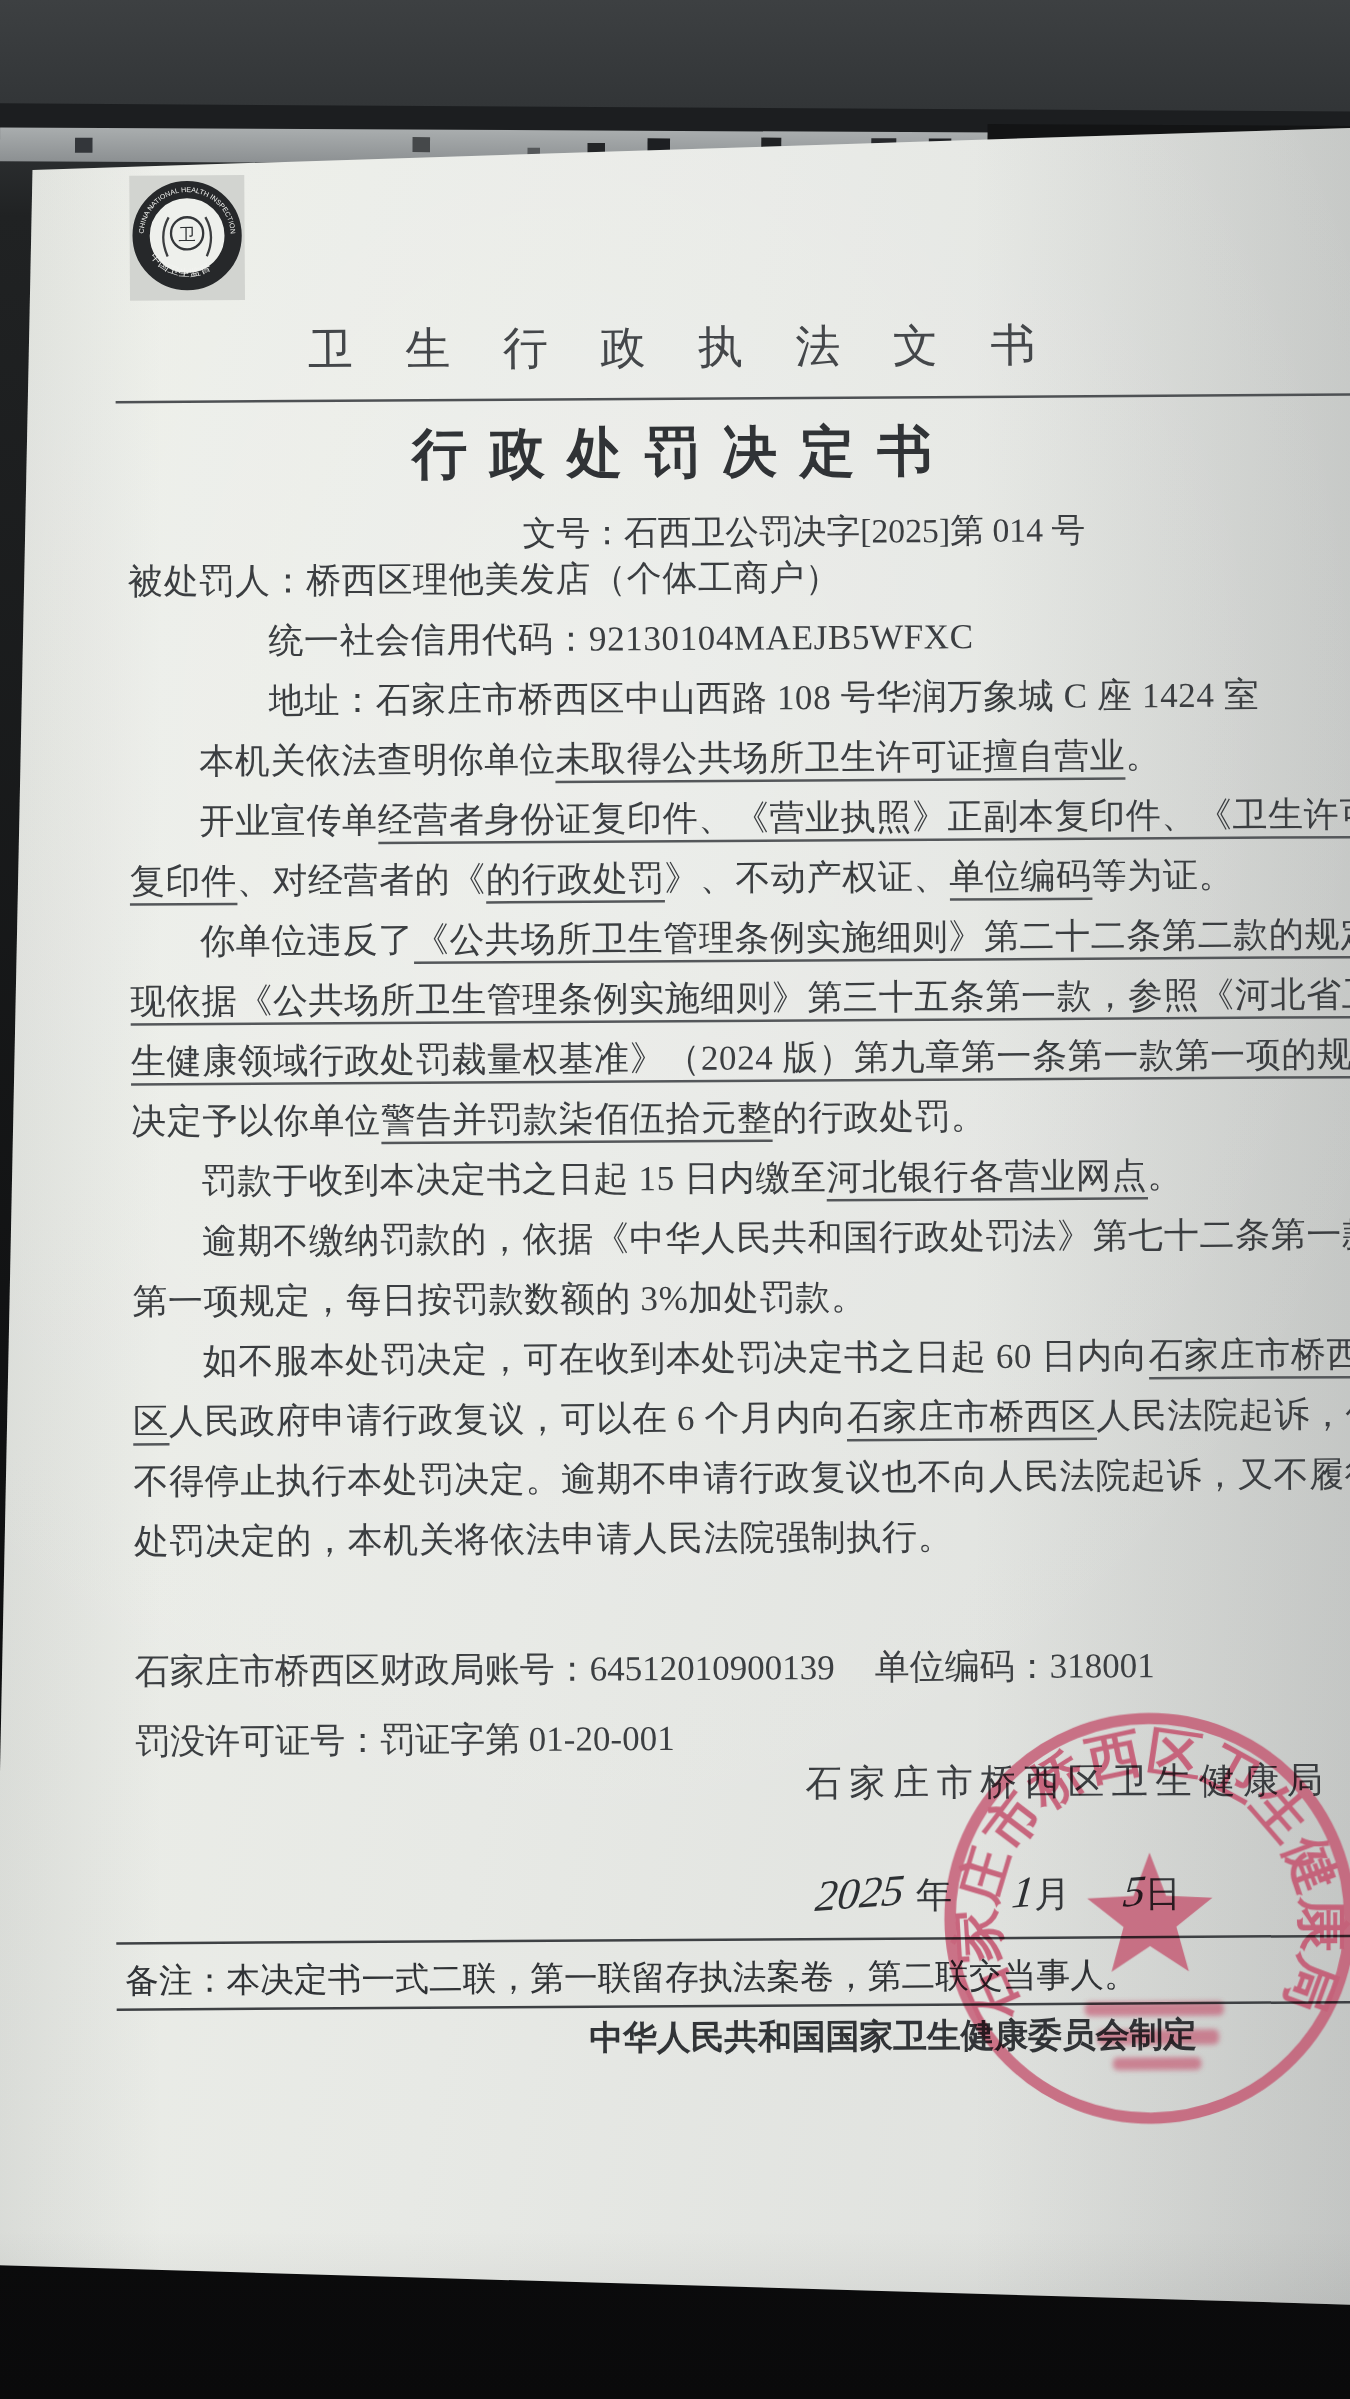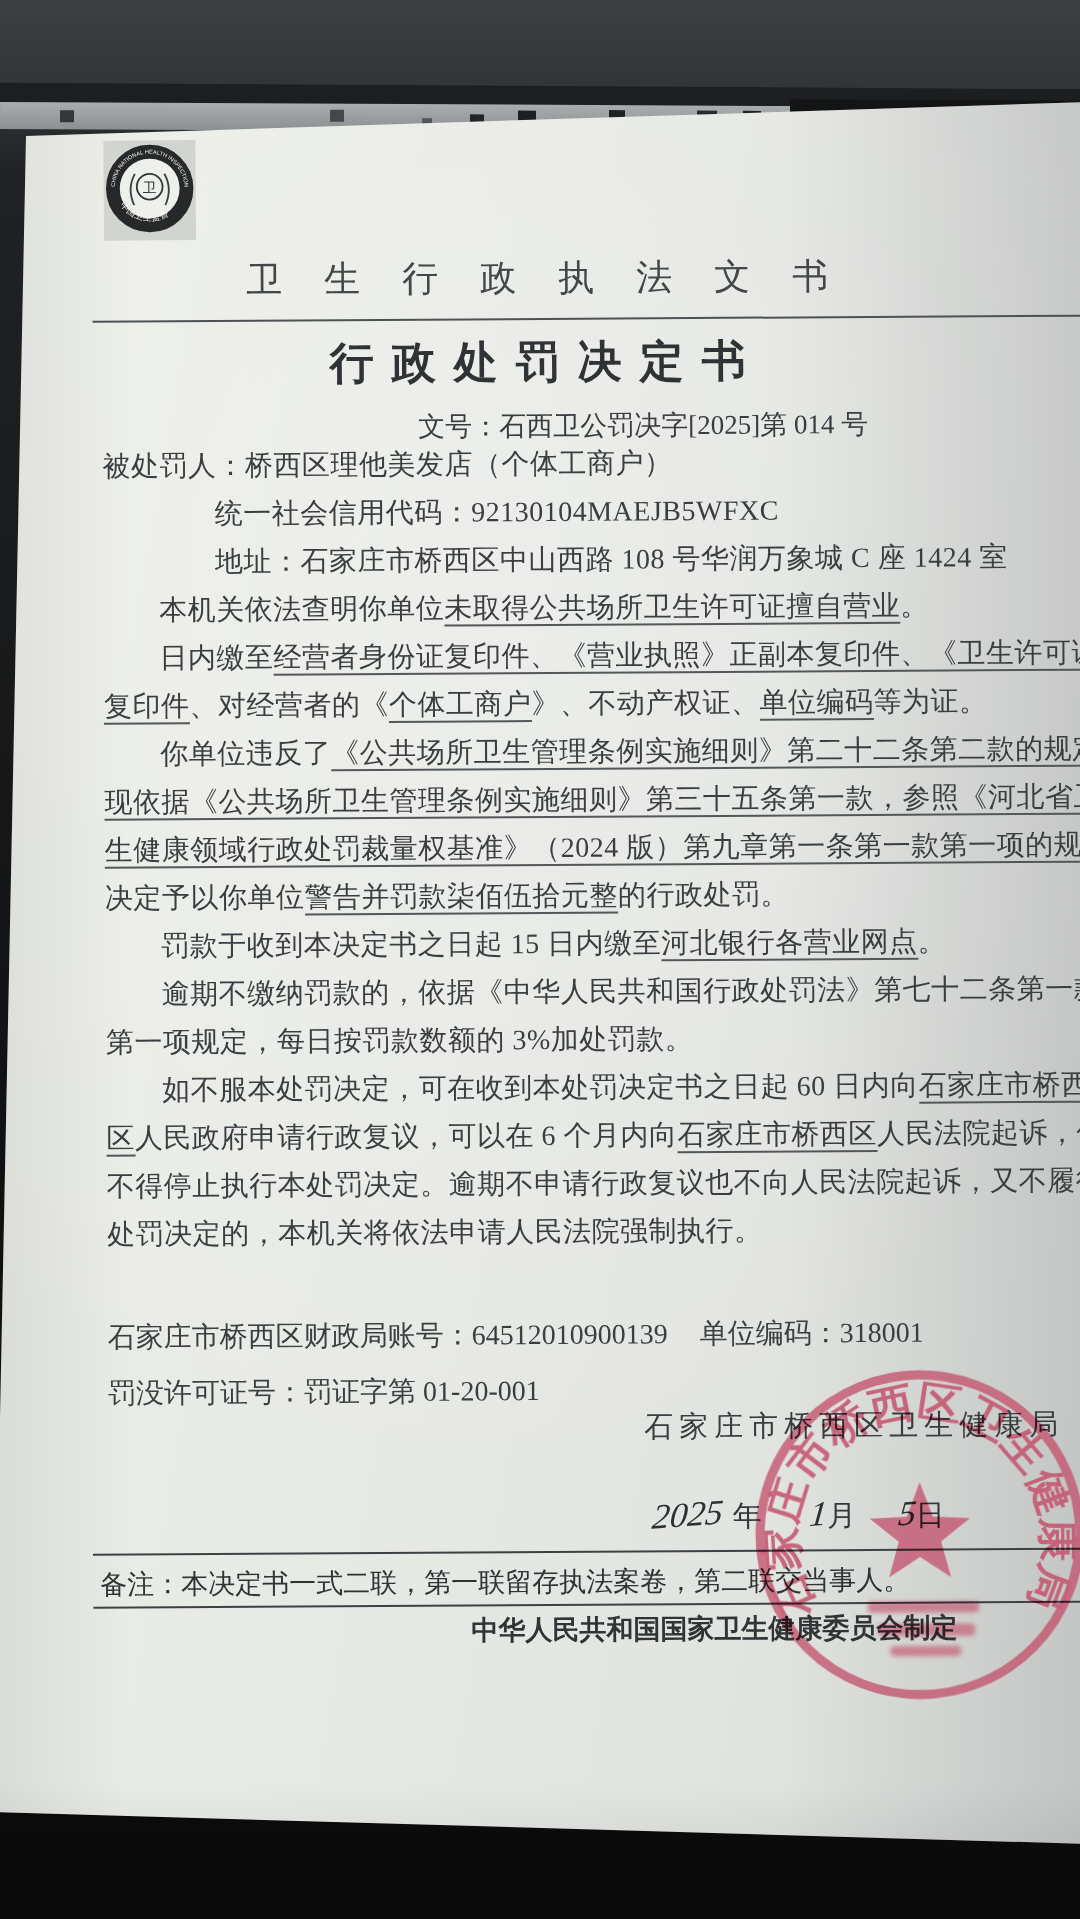--- a/index.html
+++ b/index.html
@@ -89,22 +89,22 @@
       <div class="header-title">卫生行政执法文书</div>
       <div class="rule rule-header"></div>
       <div class="doc-title">行政处罚决定书</div>
       <div class="doc-number">文号：石西卫公罚决字[2025]第 014 号</div>
 
       <div class="body-text">
           <div class="bline"><span>被处罚人：桥西区理他美发店（个体工商户）</span></div>
           <div class="bline ind2"><span>统一社会信用代码：92130104MAEJB5WFXC</span></div>
           <div class="bline ind2"><span>地址：石家庄市桥西区中山西路 108 号华润万象城 C 座 1424 室</span></div>
           <div class="bline ind1"><span>本机关依法查明你单位</span><span class="u">未取得公共场所卫生许可证擅自营业</span><span>。</span></div>
-          <div class="bline ind1"><span>日内缴至</span><span class="u">经营者身份证复印件、《营业执照》正副本复印件、《卫生许可证》</span></div>
-          <div class="bline"><span class="u">复印件</span><span>、对经营者的《</span><span class="u">个体工商户</span><span>》、不动产权证、</span><span class="u">单位编码</span><span>等为证。</span></div>
+          <div class="bline ind1"><span>开业宣传单</span><span class="u">经营者身份证复印件、《营业执照》正副本复印件、《卫生许可证》</span></div>
+          <div class="bline"><span class="u">复印件</span><span>、对经营者的《</span><span class="u">的行政处罚</span><span>》、不动产权证、</span><span class="u">单位编码</span><span>等为证。</span></div>
           <div class="bline ind1"><span>你单位违反了</span><span class="u">《公共场所卫生管理条例实施细则》第二十二条第二款的规定。</span></div>
           <div class="bline"><span class="u">现依据《公共场所卫生管理条例实施细则》第三十五条第一款，参照《河北省卫</span></div>
           <div class="bline"><span class="u">生健康领域行政处罚裁量权基准》（2024 版）第九章第一条第一款第一项的规定，</span></div>
           <div class="bline"><span>决定予以你单位</span><span class="u">警告并罚款柒佰伍拾元整</span><span>的行政处罚。</span></div>
           <div class="bline ind1"><span>罚款于收到本决定书之日起 15 日内缴至</span><span class="u">河北银行各营业网点</span><span>。</span></div>
           <div class="bline ind1"><span>逾期不缴纳罚款的，依据《中华人民共和国行政处罚法》第七十二条第一款</span></div>
           <div class="bline"><span>第一项规定，每日按罚款数额的 3%加处罚款。</span></div>
           <div class="bline ind1"><span>如不服本处罚决定，可在收到本处罚决定书之日起 60 日内向</span><span class="u">石家庄市桥西</span></div>
           <div class="bline"><span class="u">区</span><span>人民政府申请行政复议，可以在 6 个月内向</span><span class="u">石家庄市桥西区</span><span>人民法院起诉，但</span></div>
           <div class="bline"><span>不得停止执行本处罚决定。逾期不申请行政复议也不向人民法院起诉，又不履行</span></div>

